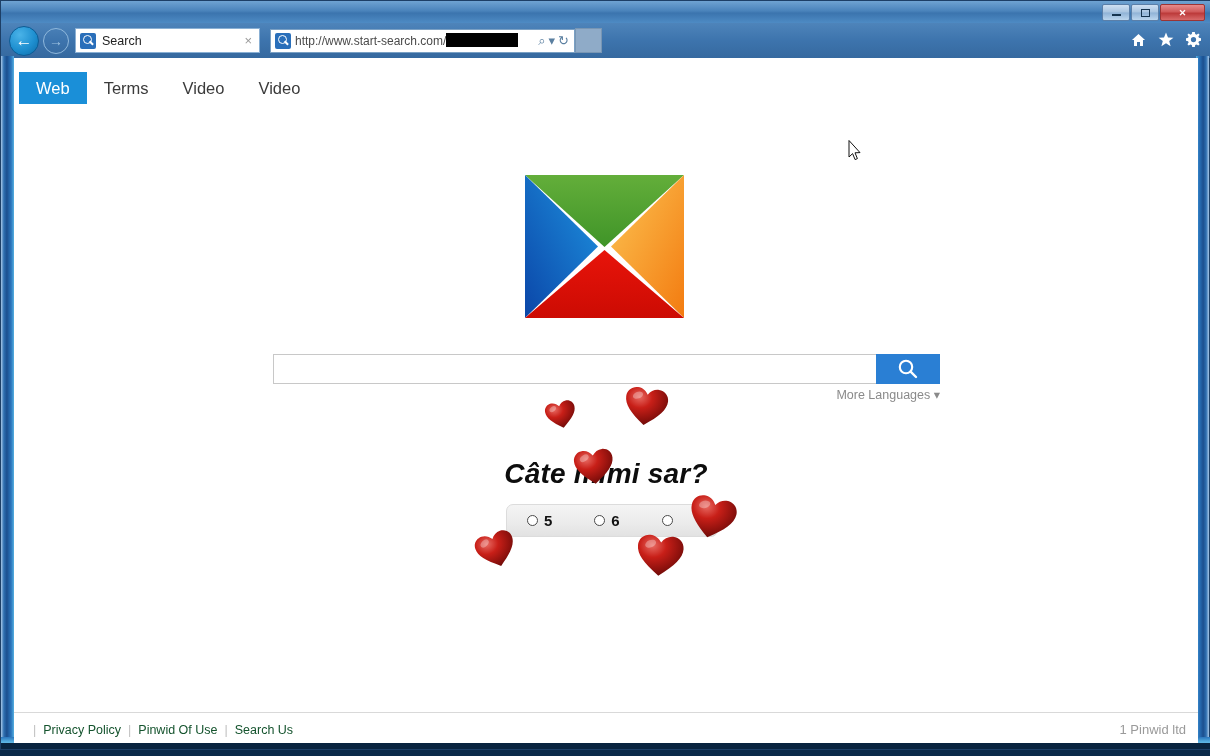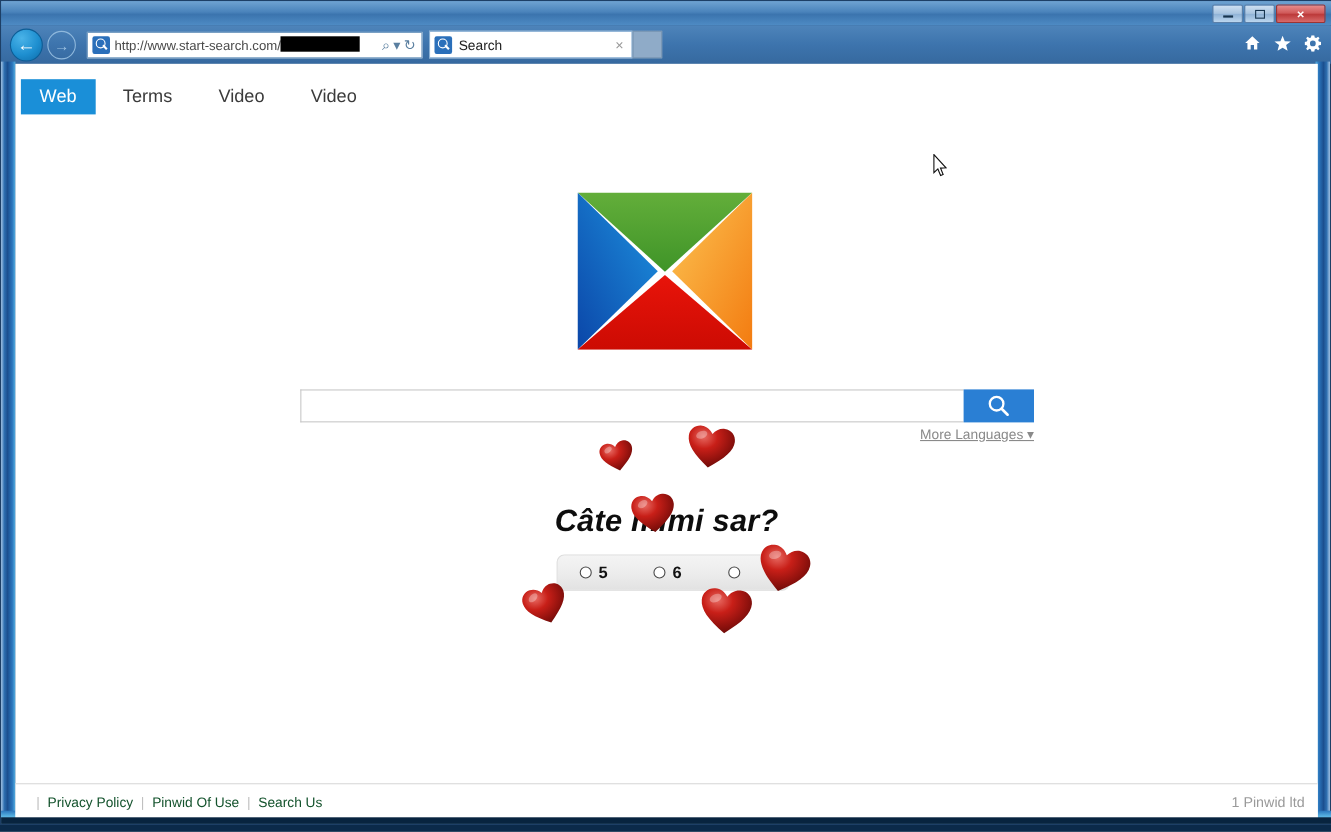--- a/index.html
+++ b/index.html
@@ -164,21 +164,21 @@
     position: absolute;
     left: 13px; top: 57px;
     width: 1184px; height: 688px;
     background: #fff;
     overflow: hidden;
   }
 
   
   #site-tabs {
     position: absolute; left: 5px; top: 14px;
-    display: flex; align-items: center; gap: 8px;
+    display: flex; align-items: center; gap: 0px;
   }
   .site-tab {
     padding: 7px 17px;
     font-size: 16.5px; color: #3b3b3b;
     cursor: pointer; line-height: 1.1;
   }
   .site-tab.active {
     background: #1a8fd8; color: #fff;
   }
 
@@ -210,21 +210,20 @@
     border: none;
     cursor: pointer;
     display: flex; align-items: center; justify-content: center;
   }
   #more-languages {
     position: absolute; left: 811px; top: 329px;
     width: 115px;
     text-align: right;
     font-size: 12.5px; color: #8a8a8a;
     cursor: pointer;
-    text-decoration: underline;
   }
 
   
   #question {
     position: absolute; left: 0; top: 400px; width: 1184px;
     text-align: center;
     font-size: 28px;
     font-weight: bold;
     font-style: italic;
     color: #0d0d0d;
@@ -315,36 +314,36 @@
 
   <div id="nav-bar">
 
     <div id="back-btn">
       <span>←</span>
     </div>
     <div id="forward-btn">
       <span>→</span>
     </div>
 
+    <div id="browser-tab">
+      <span class="tab-fav"></span>
+      <span id="tab-title">Search</span>
+      <span id="tab-close">×</span>
+    </div>
+
     <div id="address-bar">
       <span class="addr-fav"></span>
       <span id="address-url">
         <span>http://www.start-search.com/</span><span id="url-redaction"></span>
       </span>
       <span id="addr-tools">
         <span class="addr-icon">⌕</span>
         <span class="addr-icon">▾</span>
         <span class="addr-icon">↻</span>
       </span>
-    </div>
-
-    <div id="browser-tab">
-      <span class="tab-fav"></span>
-      <span id="tab-title">Search</span>
-      <span id="tab-close">×</span>
     </div>
     <div id="new-tab-btn"></div>
 
     <div id="toolbar-icons">
       <span class="tb-icon">
         <svg width="15" height="14" viewBox="0 0 16 15">
             <path d="M8 1 L15 7.5 L12.8 7.5 L12.8 14 L9.6 14 L9.6 9.6 L6.4 9.6 L6.4 14 L3.2 14 L3.2 7.5 L1 7.5 Z" fill="#ffffff"></path>
           </svg>
       </span>
       <span class="tb-icon">

